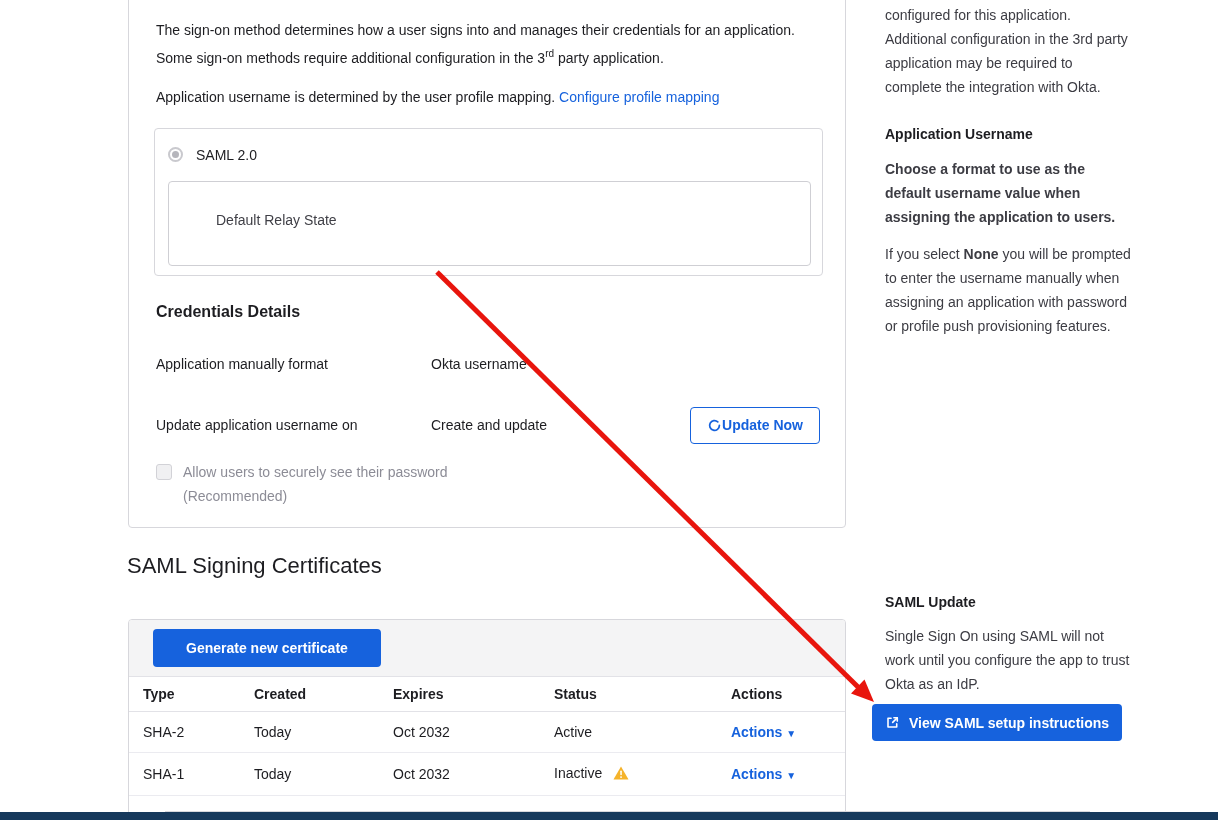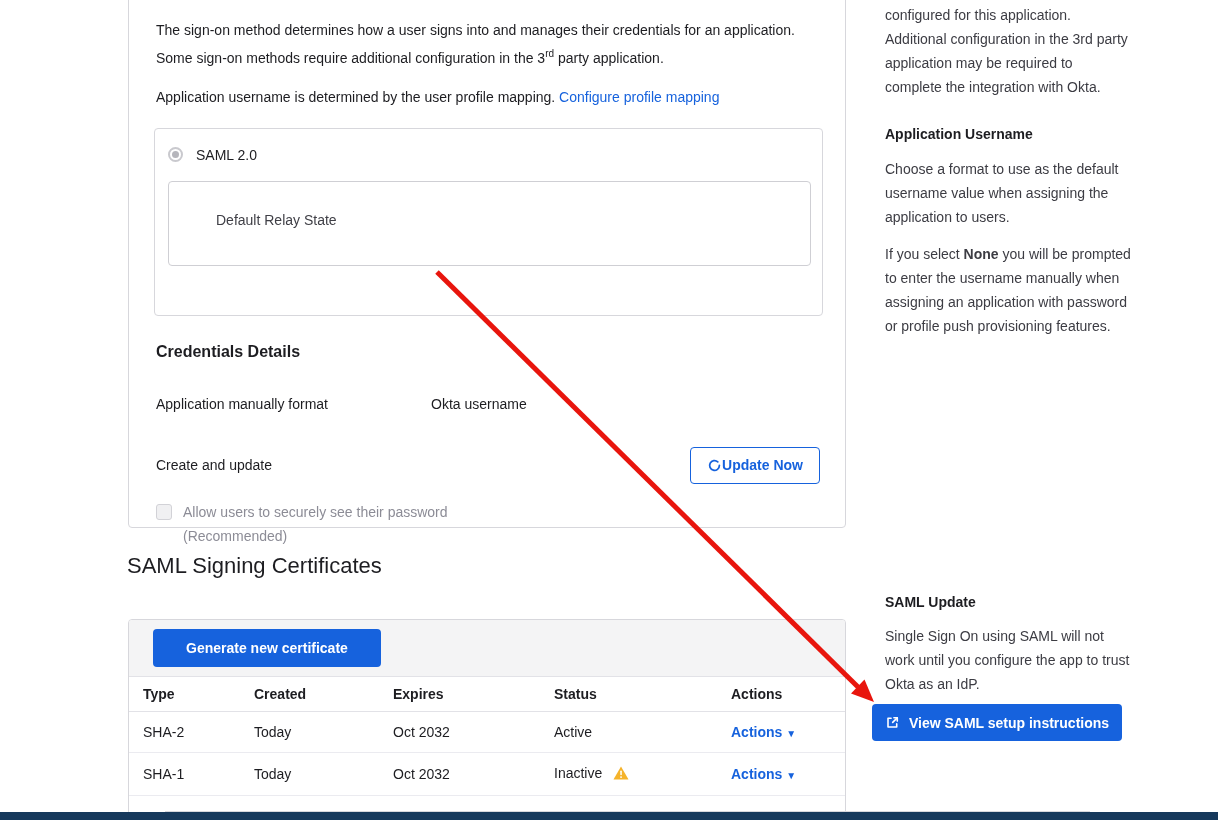--- a/index.html
+++ b/index.html
@@ -25,21 +25,21 @@
     background: #fff;
     padding: 37px 25px 0 27px;
   }
   .intro { line-height: 24px; max-width: 645px; }
   .intro sup { font-size: 10px; }
   .intro2 { margin-top: 15px; line-height: 24px; }
   .link { color: #1662dd; text-decoration: none; cursor: pointer; }
 
   .saml-box {
     margin-top: 19px; margin-left: -2px;
-    width: 669px; height: 188px;
+    width: 669px; height: 148px;
     border: 1px solid #d7d7dc; border-radius: 4px;
     padding: 16px 1px 13px 13px;
   }
   .saml-radio-row { display: flex; align-items: center; gap: 13px; height: 20px; }
   .radio {
     width: 15px; height: 15px; border-radius: 50%;
     border: 2px solid #c9c9ce; background: #fff;
     position: relative; flex-shrink: 0; cursor: pointer;
   }
   .radio::after {
@@ -107,21 +107,21 @@
   .caret { font-size: 10px; margin-left: 4px; }
   .warning-icon { margin-left: 7px; vertical-align: -2px; }
 
   
   .sidebar-top {
     position: absolute; left: 885px; top: 3px; width: 246px;
     line-height: 24px; color: #3c3c43;
   }
   .sidebar-top h4, .sidebar-saml h4 { font-size: 14px; font-weight: bold; color: #1d1d21; }
   .sidebar-top h4 { margin-top: 23px; }
-  .sb-p1 { margin-top: 11px; }
+  .sb-p1 { margin-top: 11px; font-weight: bold; }
   .sb-p2 { margin-top: 13px; }
   .sidebar-saml {
     position: absolute; left: 885px; top: 590px; width: 252px;
     line-height: 24px; color: #3c3c43;
   }
   .sidebar-saml p { margin-top: 10px; }
   .view-btn {
     margin-left: -13px; margin-top: 8px;
     width: 250px; height: 37px;
     background: #1662dd; color: #fff; border: none; border-radius: 4px;
@@ -166,20 +166,21 @@
     </div>
 
     <h3 class="cred-heading">Credentials Details</h3>
 
     <div class="cred-row row-1">
       <div class="cred-label">Application manually format</div>
       <div class="cred-value">Okta username</div>
     </div>
 
     <div class="cred-row row-2">
+      <div class="cred-label">Update application username on</div>
       <div class="cred-value">Create and update</div>
       <button class="update-btn">
         <span style="display:inline-flex;">
           <svg width="15" height="15" viewBox="0 0 16 16" fill="none">
             <path d="M13.2 8a5.2 5.2 0 1 1-1.7-3.85" stroke="#1662dd" stroke-width="1.9" stroke-linecap="round"></path>
           </svg>
         </span>
         <span>Update Now</span>
       </button>
     </div>

